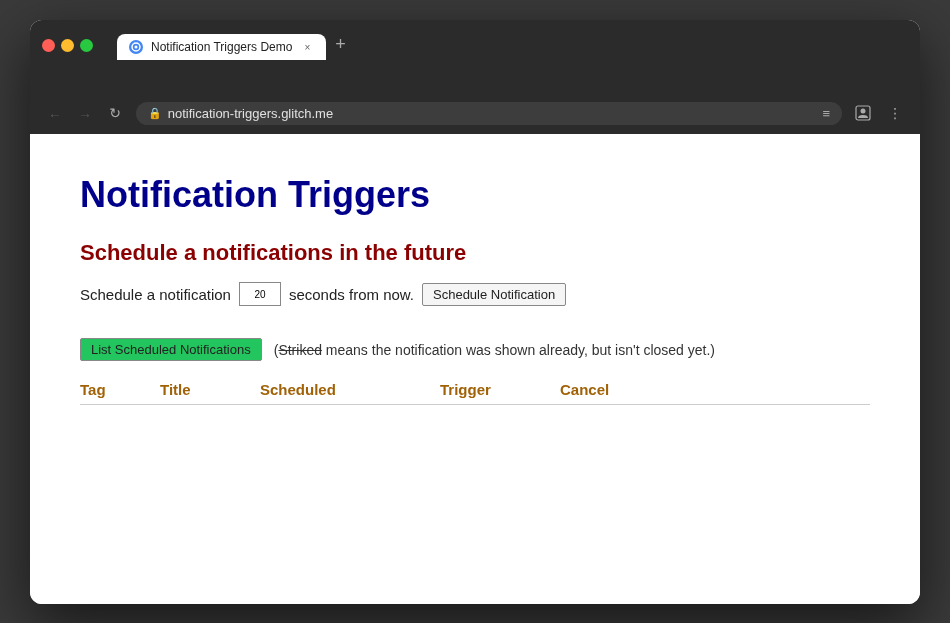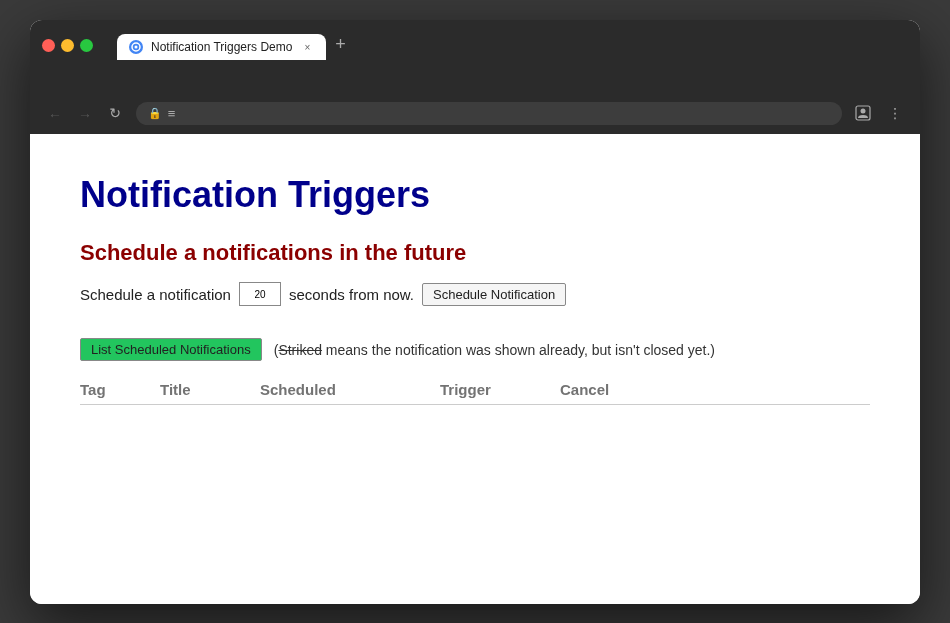--- a/index.html
+++ b/index.html
@@ -276,21 +276,21 @@
     .table-header {
       display: grid;
       grid-template-columns: 80px 100px 180px 120px 80px;
       border-bottom: 1px solid #ccc;
       padding-bottom: 6px;
     }
 
     .table-header span {
       font-size: 15px;
       font-weight: bold;
-      color: #737373;
+      color: #a16207;
     }
   </style>
 </head>
 <body>
 
 <div class="browser-window">
 
   <div class="title-bar">
     <div class="title-bar-top">
       <div class="traffic-lights">
@@ -314,20 +314,21 @@
     </div>
 
     <div class="address-bar">
       <div class="nav-buttons">
         <div class="nav-btn disabled">←</div>
         <div class="nav-btn disabled">→</div>
         <div class="nav-btn">↻</div>
       </div>
       <div class="url-bar">
         <span class="lock-icon">🔒</span>
+        <span class="url-text">notification-triggers.glitch.me</span>
         <span class="url-bar-right">≡</span>
       </div>
       <div class="toolbar-right">
         <div class="toolbar-icon">
           <svg width="16" height="16" viewBox="0 0 16 16" fill="#aaa">
             <rect x="1" y="1" width="14" height="14" rx="2" fill="none" stroke="#aaa" stroke-width="1.2"></rect>
             <circle cx="8" cy="6" r="2.5" fill="#aaa"></circle>
             <path d="M3 13 Q3 10 8 10 Q13 10 13 13" fill="#aaa"></path>
           </svg>
         </div>

